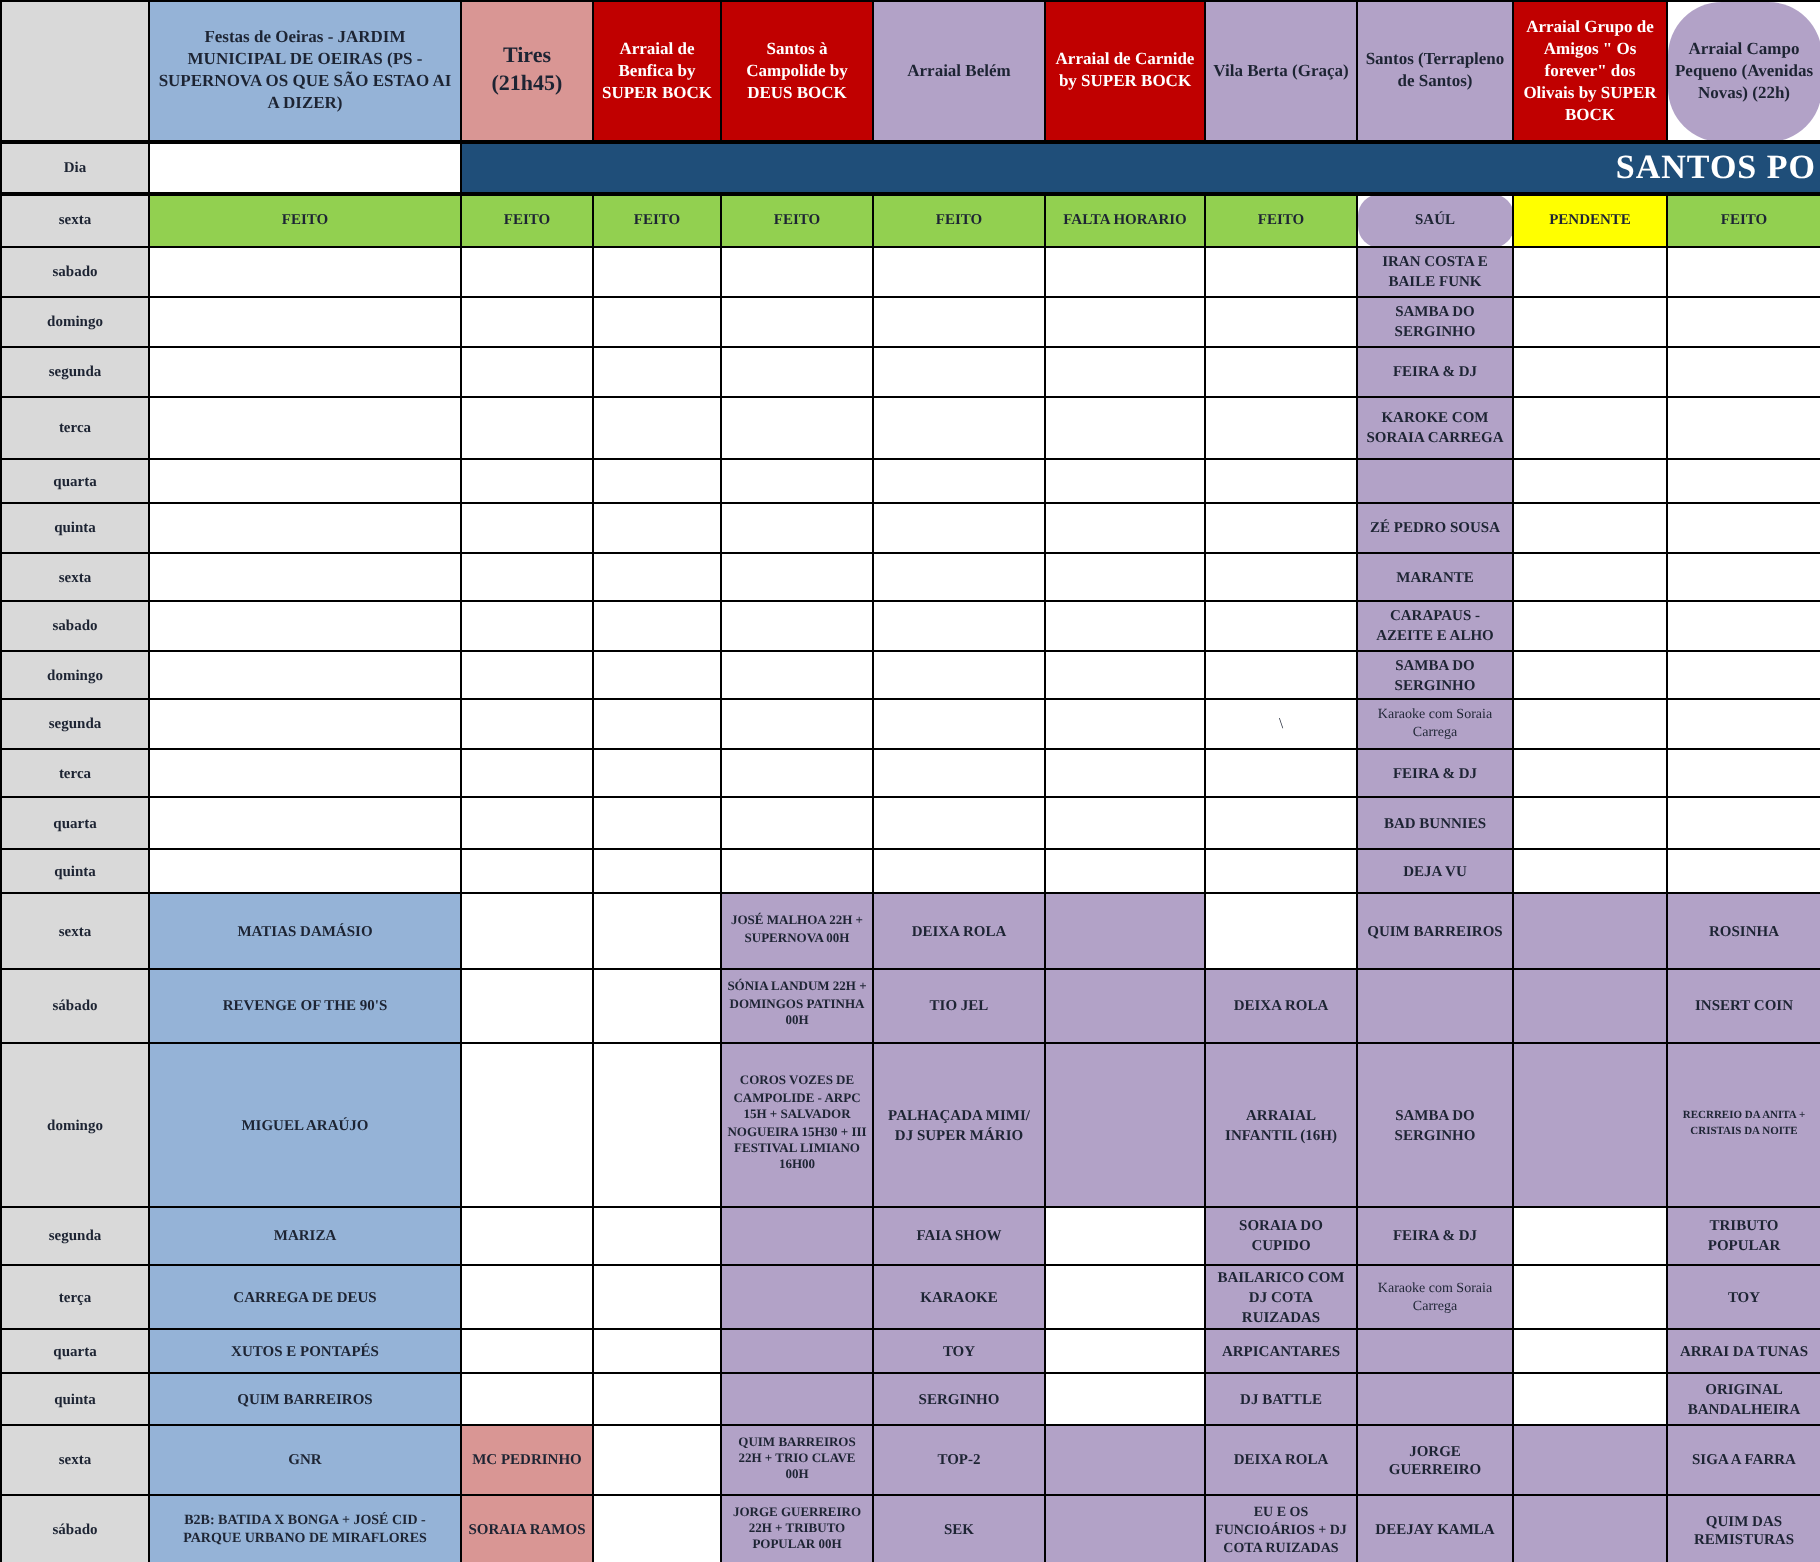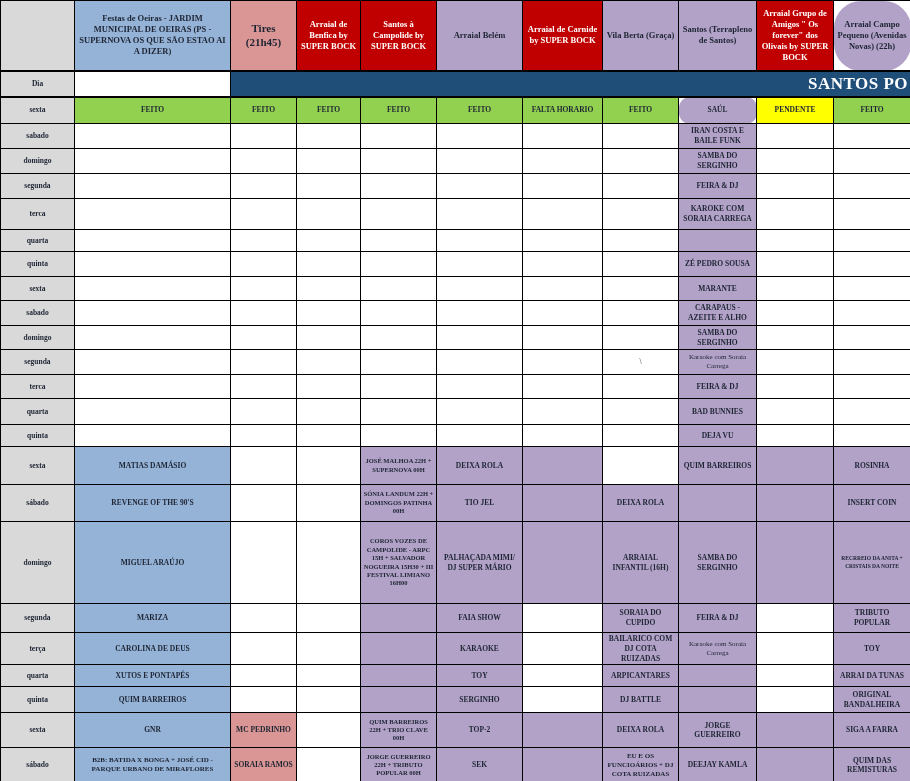--- a/index.html
+++ b/index.html
@@ -40,21 +40,21 @@
         <col style="width: 78px;">
         <col style="width: 77px;">
         <col style="width: 77px;">
       </colgroup>
     <tbody>
         <tr class="hdr-row" style="height: 70px;">
           <td class="corner"></td>
           <td style="background: rgb(149, 179, 215); color: rgb(29, 36, 51);">Festas de Oeiras - JARDIM MUNICIPAL DE OEIRAS (PS - SUPERNOVA OS QUE SÃO ESTAO AI A DIZER)</td>
           <td style="background: rgb(217, 150, 148); color: rgb(29, 36, 51); font-size: 11px;">Tires (21h45)</td>
           <td style="background: rgb(192, 0, 0); color: rgb(255, 255, 255);">Arraial de Benfica by SUPER BOCK</td>
-          <td style="background: rgb(192, 0, 0); color: rgb(255, 255, 255);">Santos à Campolide by SUPER BOCK</td>
+          <td style="background: rgb(192, 0, 0); color: rgb(255, 255, 255);">Santos à Campolide by DEUS BOCK</td>
           <td style="background: rgb(178, 162, 199); color: rgb(29, 36, 51);">Arraial Belém</td>
           <td style="background: rgb(192, 0, 0); color: rgb(255, 255, 255);">Arraial de Carnide by SUPER BOCK</td>
           <td style="background: rgb(178, 162, 199); color: rgb(29, 36, 51); margin-top: 48px;">Vila Berta (Graça)</td>
           <td style="background: rgb(178, 162, 199); color: rgb(29, 36, 51);">Santos (Terrapleno de Santos)</td>
           <td style="background: rgb(192, 0, 0); color: rgb(255, 255, 255);">Arraial Grupo de Amigos " Os forever" dos Olivais by SUPER BOCK</td>
           <td style="background: rgb(178, 162, 199); color: rgb(29, 36, 51); border-radius: 27px;">Arraial Campo Pequeno (Avenidas Novas) (22h)</td>
         </tr>
         <tr class="dia-row" style="height: 26px;">
           <td class="daycell">Dia</td>
           <td style="background: rgb(255, 255, 255);"></td>
@@ -291,21 +291,21 @@
           <td style="background: rgb(178, 162, 199);"></td>
           <td style="background: rgb(178, 162, 199);">FAIA SHOW</td>
           <td style="background: rgb(255, 255, 255);"></td>
           <td style="background: rgb(178, 162, 199);">SORAIA DO CUPIDO</td>
           <td style="background: rgb(178, 162, 199);">FEIRA &amp; DJ</td>
           <td style="background: rgb(255, 255, 255);"></td>
           <td style="background: rgb(178, 162, 199);">TRIBUTO POPULAR</td>
         </tr>
         <tr style="height: 31px;">
           <td class="daycell">terça</td>
-          <td style="background: rgb(149, 179, 215);">CAROLINA DE DEUS</td>
+          <td style="background: rgb(149, 179, 215);">CARREGA DE DEUS</td>
           <td style="background: rgb(255, 255, 255);"></td>
           <td style="background: rgb(255, 255, 255);"></td>
           <td style="background: rgb(178, 162, 199);"></td>
           <td style="background: rgb(178, 162, 199);">KARAOKE</td>
           <td style="background: rgb(255, 255, 255);"></td>
           <td style="background: rgb(178, 162, 199);">BAILARICO COM DJ COTA RUIZADAS</td>
           <td style="background: rgb(178, 162, 199); font-size: 7px; font-weight: normal;">Karaoke com Soraia Carrega</td>
           <td style="background: rgb(255, 255, 255);"></td>
           <td style="background: rgb(178, 162, 199);">TOY</td>
         </tr>

